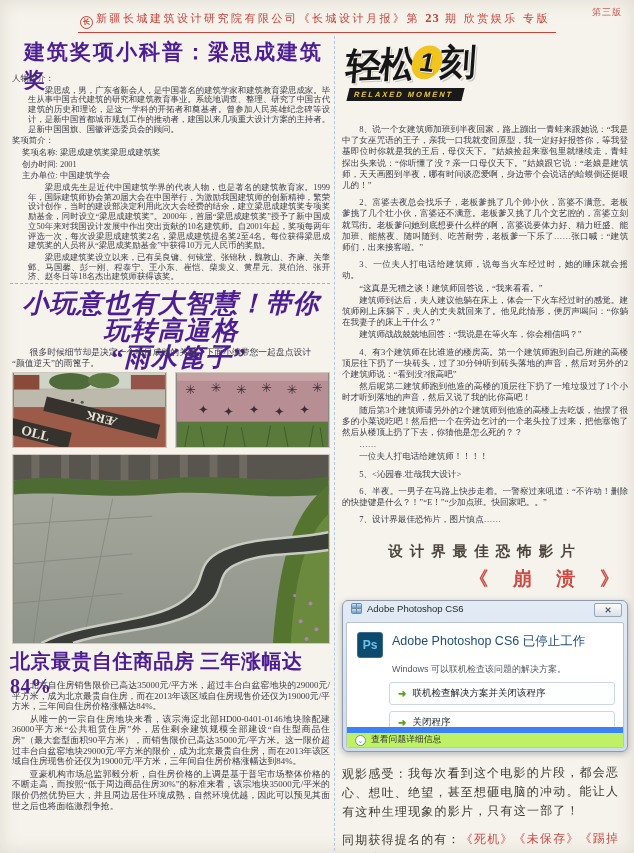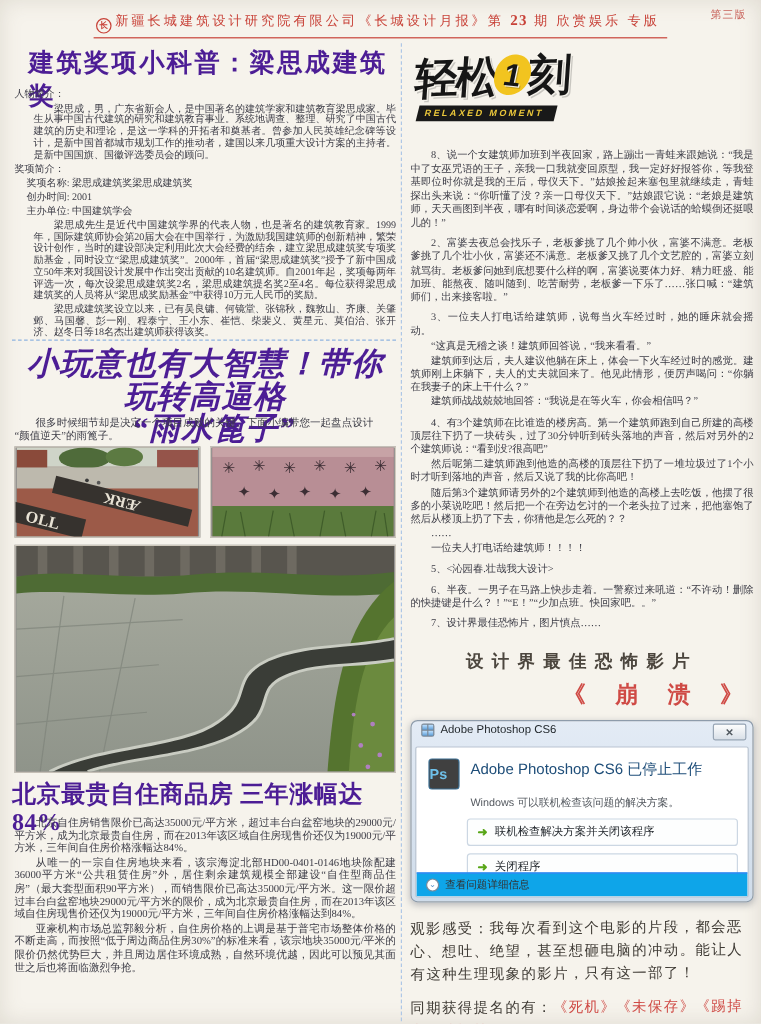--- a/index.html
+++ b/index.html
@@ -87,31 +87,31 @@
                  grid-template-columns:1fr 1fr; grid-template-rows:1fr 1fr; gap:1px;
                  background:#7b8794; padding:1px; border-radius:2px; }
   .dlg-appicon i { background:linear-gradient(#bfe1ff,#5f9fd8); }
   .dlg-title { font-size:9.5px; color:#1e2428; flex:1; }
   .dlg-close { width:28px; height:14px; border:1px solid #98a5b4; border-radius:2px;
                background:linear-gradient(#fdfdfd,#d9e0e8); color:#50585f; font-size:8.5px;
                line-height:12px; text-align:center; font-weight:bold; }
   .dlg-body { background:#ffffff; border:1px solid #b9c4d1; border-radius:2px; height:126px;
               position:relative; overflow:hidden; }
   .dlg-head-row { display:flex; align-items:flex-start; padding:9px 10px 0 10px; }
-  .ps-badge { width:26px; height:26px; background:#404040; border:1px solid #3b6d90; border-radius:3px;
-              color:#6fc1ea; font-size:12px; font-weight:bold; line-height:24px;
+  .ps-badge { width:26px; height:26px; background:#0c4a6e; border:1px solid #3b6d90; border-radius:3px;
+              color:#6fc1ea; font-size:12px; font-weight:bold; text-align:center; line-height:24px;
               margin-right:9px; flex:none; }
   .dlg-heading { font-size:12.5px; color:#1f4e79; line-height:15px; padding-top:2px; }
   .dlg-sub { font-size:9px; color:#555a60; padding:5px 10px 0 45px; }
   .dlg-opt { margin:6px 8px 0 42px; border:1px solid #ccd7e3; border-radius:3px;
              background:#fdfefe; padding:4px 8px; font-size:9.5px; color:#24292e;
              display:flex; align-items:center; cursor:pointer; }
   .opt-arrow { color:#58a618; font-weight:bold; margin-right:6px; font-size:10px; }
   .dlg-footer { position:absolute; bottom:0; left:0; right:0; height:20px;
-                border-top:1px solid #3b82f6; background:#0ea5e9; display:flex;
+                border-top:6px solid #3b82f6; background:#bef264; display:flex;
                 align-items:center; padding-left:8px; }
   .chev-circle { width:11px; height:11px; border:1px solid #7a8a9a; border-radius:50%;
                  color:#5a93c8; font-size:7px; line-height:9px; text-align:center; margin-right:5px;
                  background:#fff; }
   .dlg-footer span.txt { font-size:8.8px; color:#333; }
 
   
   .comment { position:absolute; top:724px; left:0; width:288px;
              font-family:"DejaVu Sans",sans-serif; color:#3f3b35; }
   .comment p { font-size:12px; line-height:19px; letter-spacing:1.2px; margin-bottom:9px;

